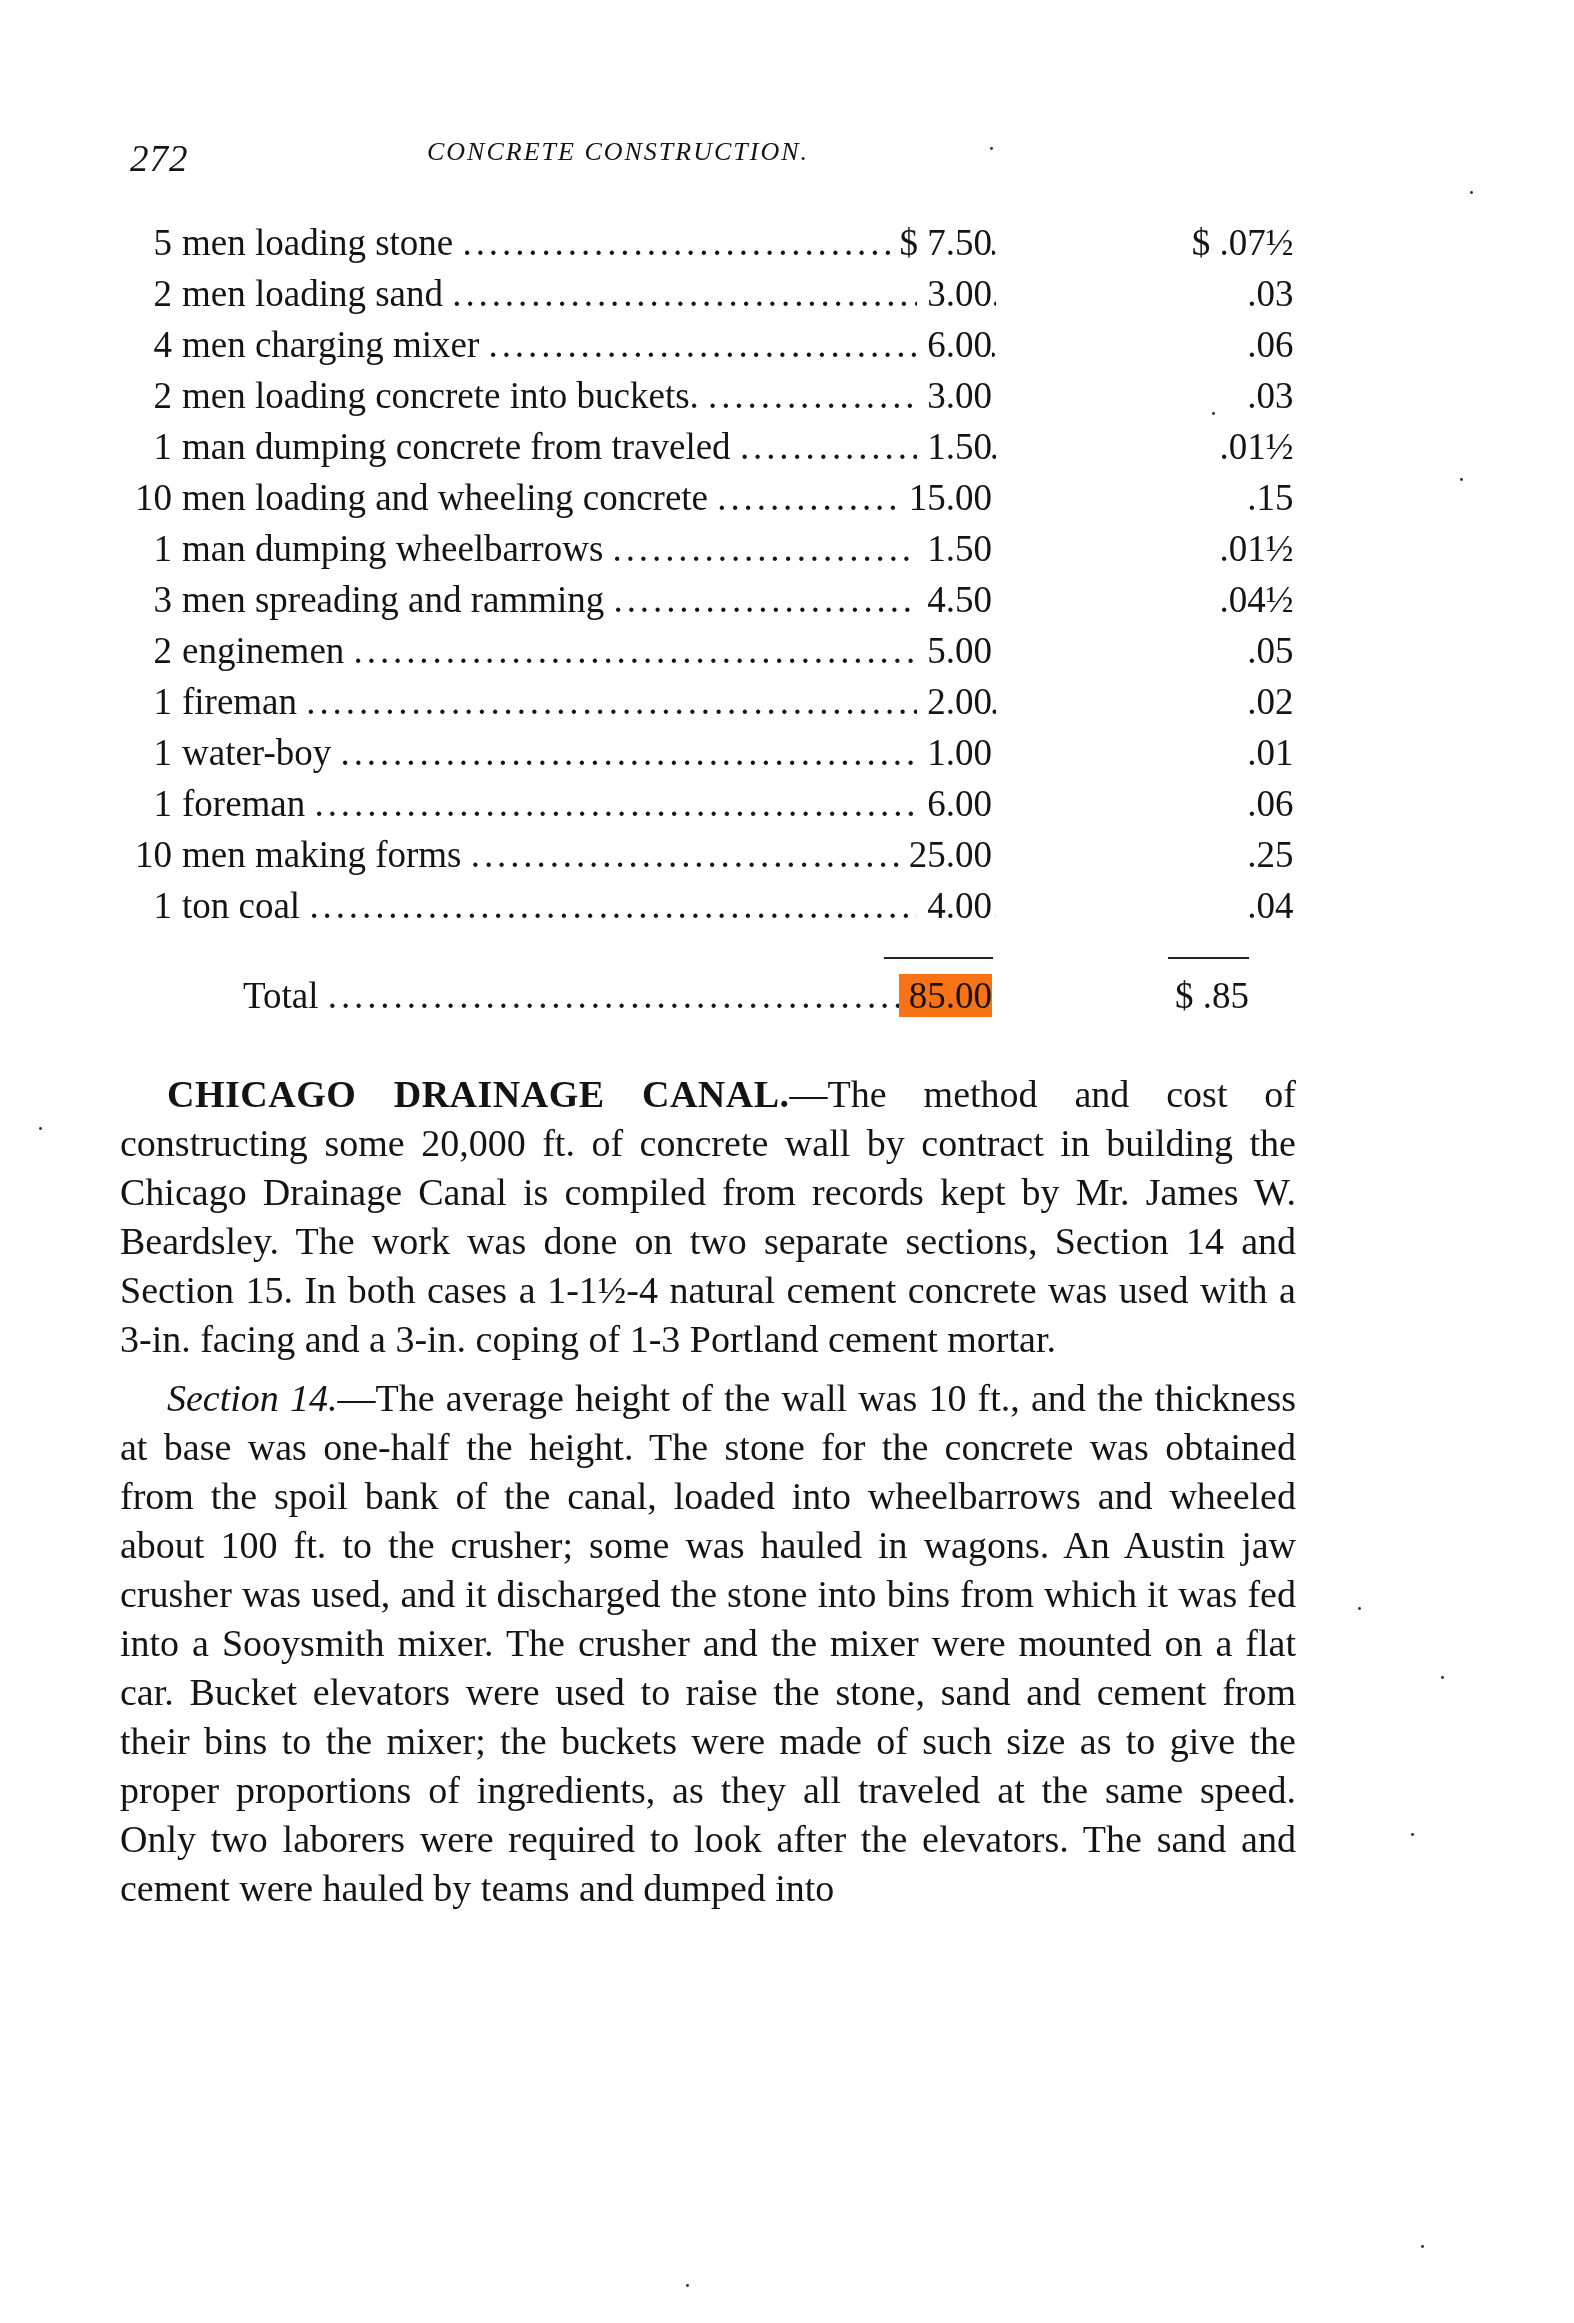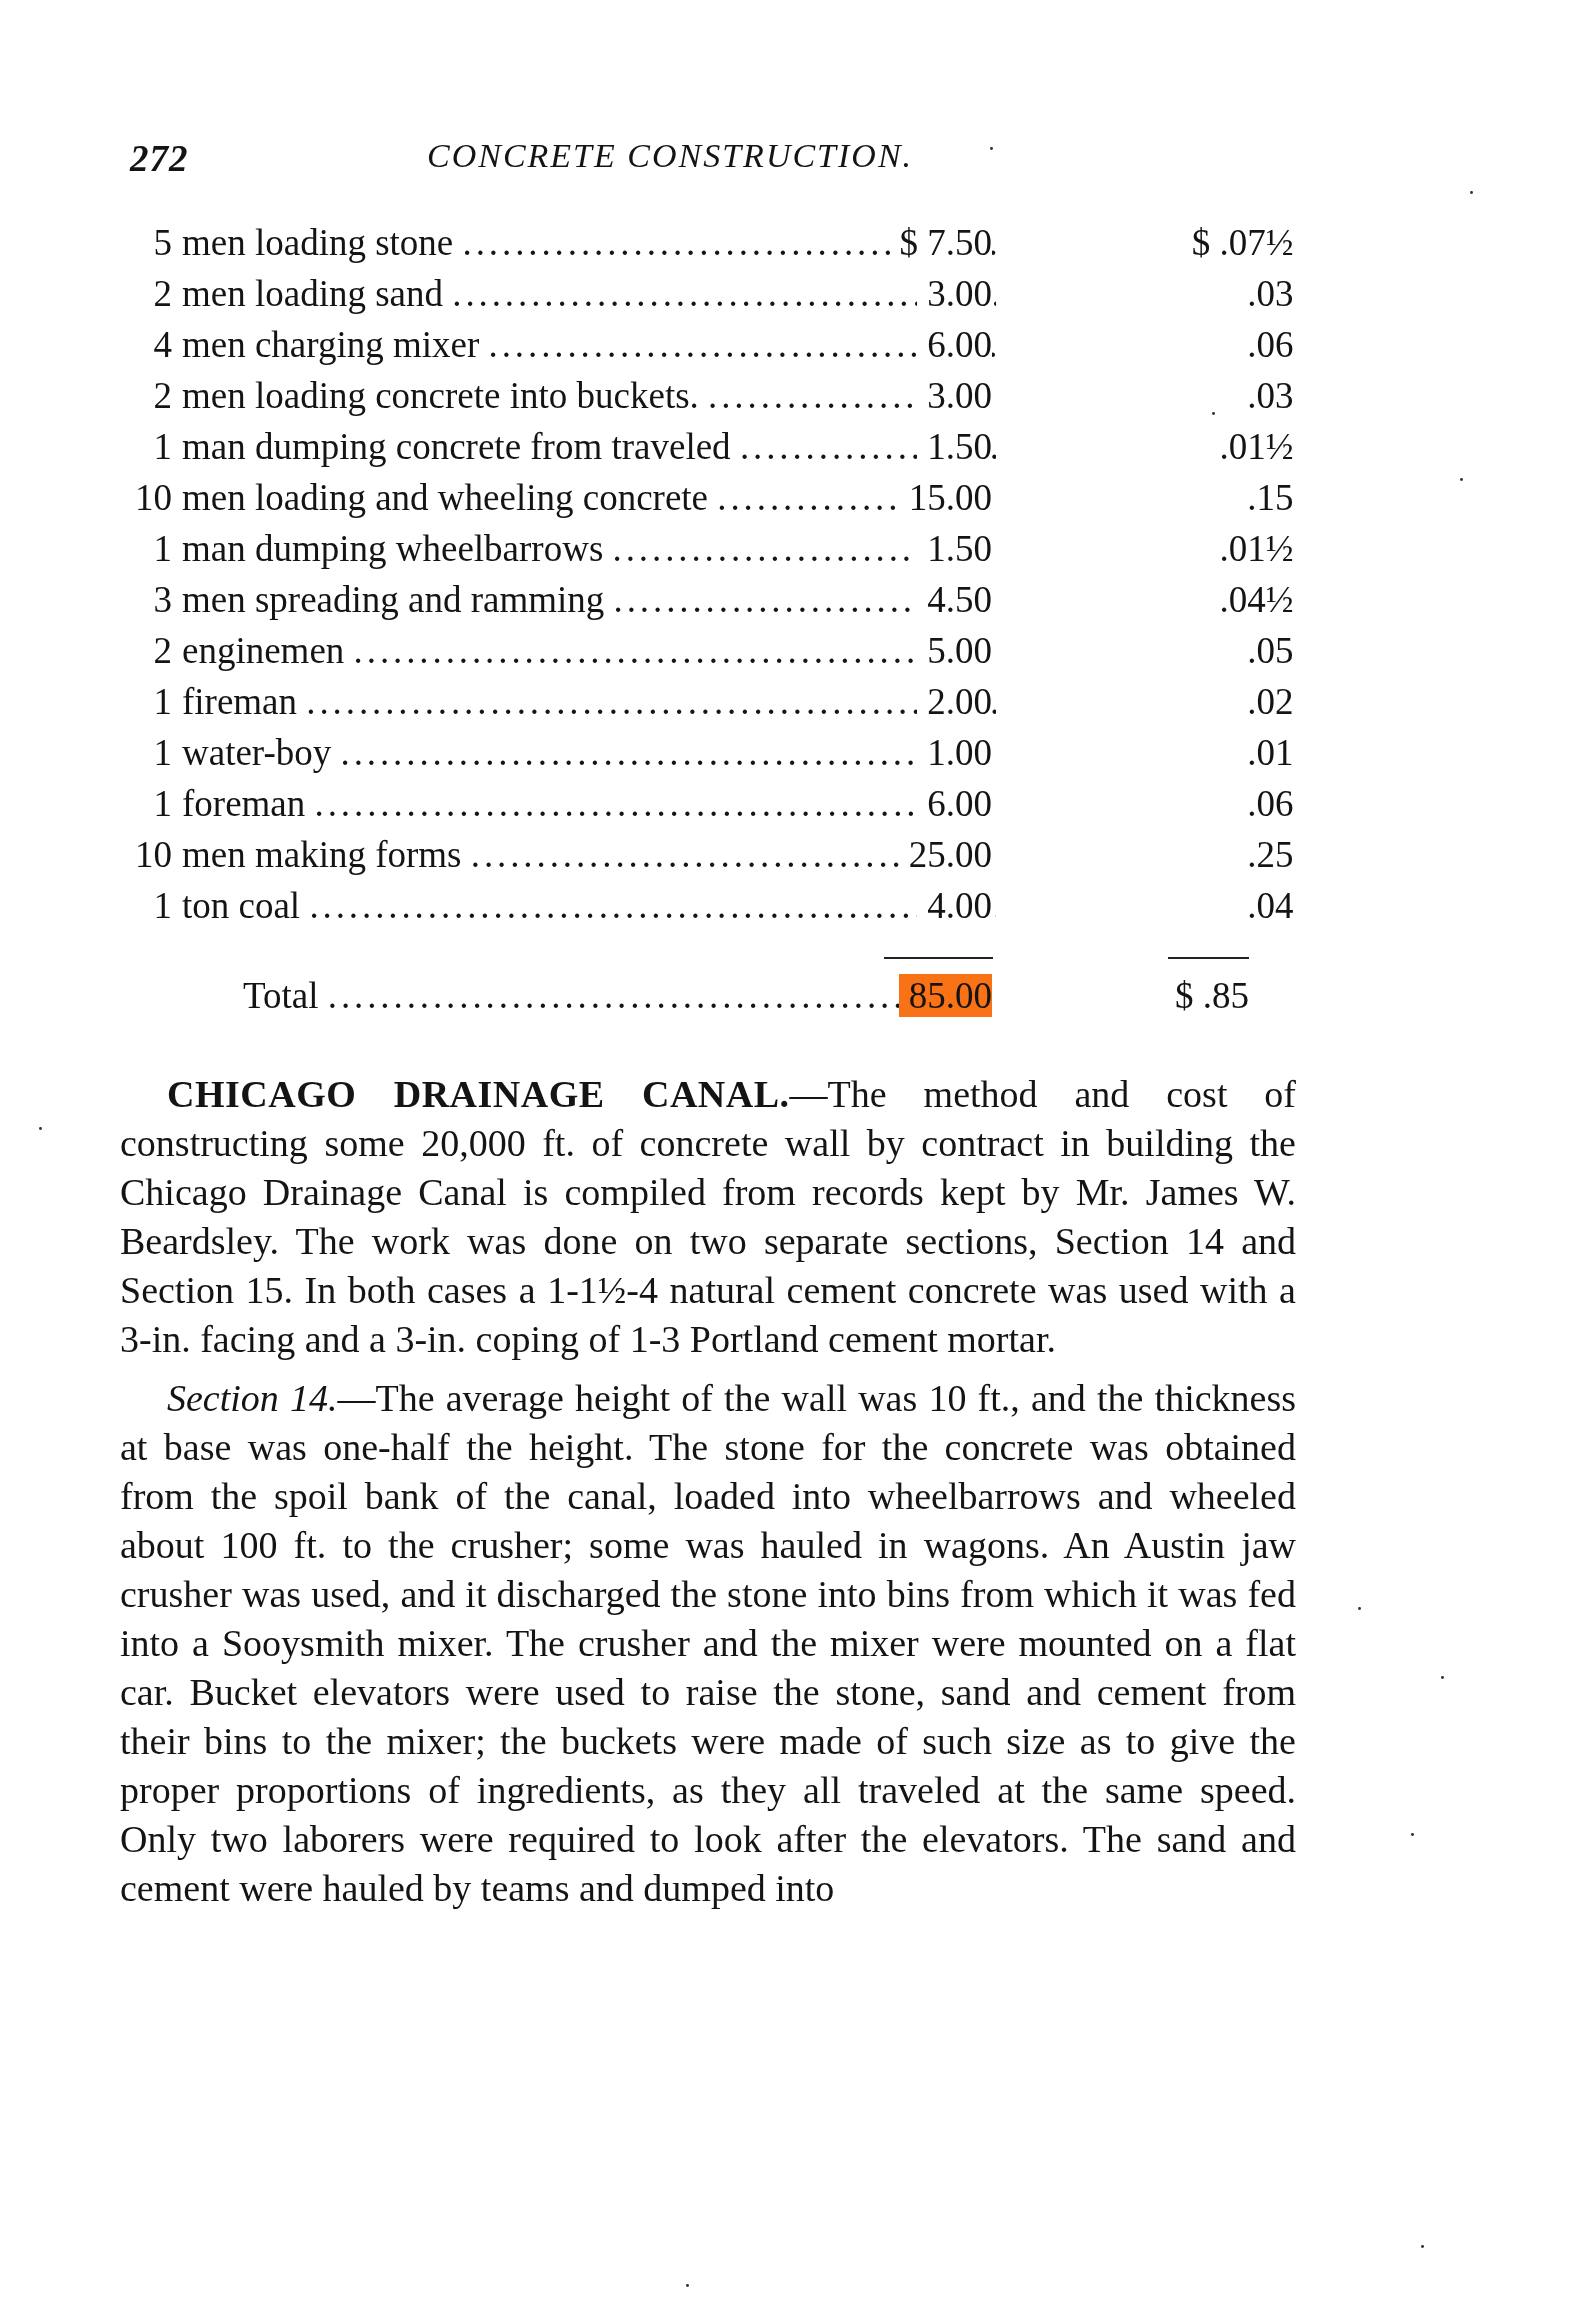--- a/index.html
+++ b/index.html
@@ -6,25 +6,25 @@
   body {
     width: 1574px; height: 2324px; position: relative; overflow: hidden;
     font-family: "Liberation Serif", "DejaVu Serif", serif;
     color: #141414;
   }
   .page { position: absolute; left: 0; top: 0; width: 1574px; height: 2324px; }
   .running-head {
     position: absolute; left: 130px; top: 137px; width: 1166px; height: 49px;
   }
   .page-number {
-    position: absolute; left: 0; top: 0; font-size: 37px; font-style: italic; font-weight: bold;
+    position: absolute; left: 0; top: 0; font-size: 37px; font-style: italic; font-weight: normal;
     letter-spacing: 1px;
   }
   .running-title {
-    position: absolute; left: 297px; top: 0; font-size: 34px; font-style: italic;
+    position: absolute; left: 297px; top: 0; font-size: 26px; font-style: italic;
     letter-spacing: 2px;
   }
   
   .cost-table { position: absolute; left: 135px; top: 221px; width: 1176px; }
   .tbl-head { position: relative; height: 49px; font-size: 37px; }
   .hdr-day { position: absolute; left: 725px; top: 0; }
   .hdr-yd { position: absolute; left: 970px; top: 0; }
   .tbl-row { position: relative; height: 51px; font-size: 37px; white-space: nowrap; }
   .row-qty { position: absolute; right: 1139px; top: 0; text-align: right; }
   .row-item {

